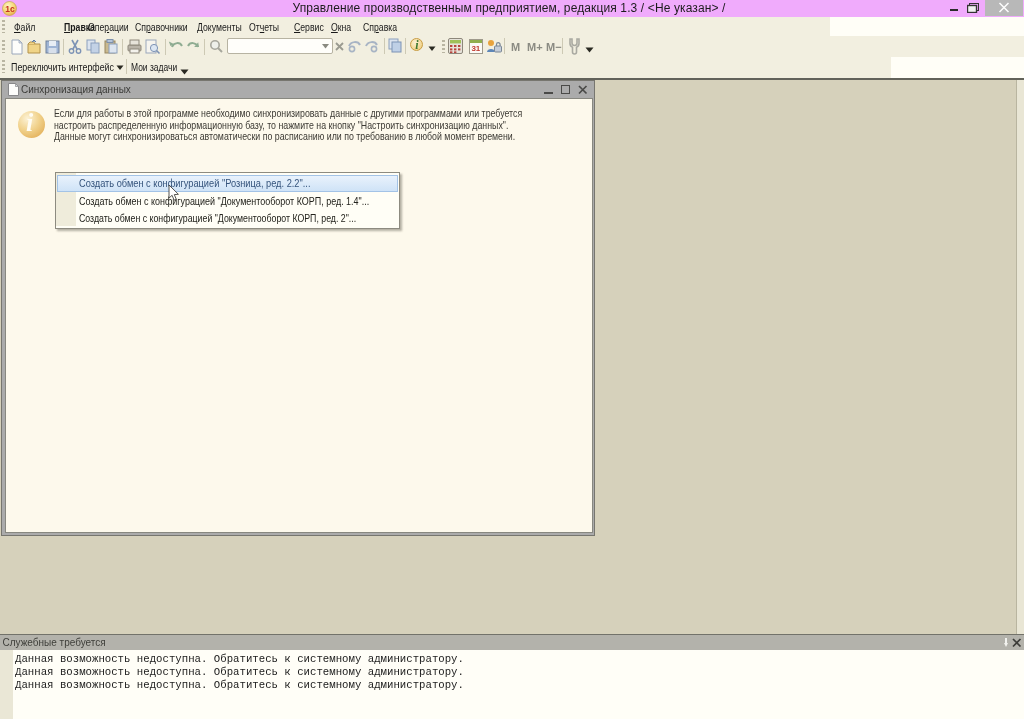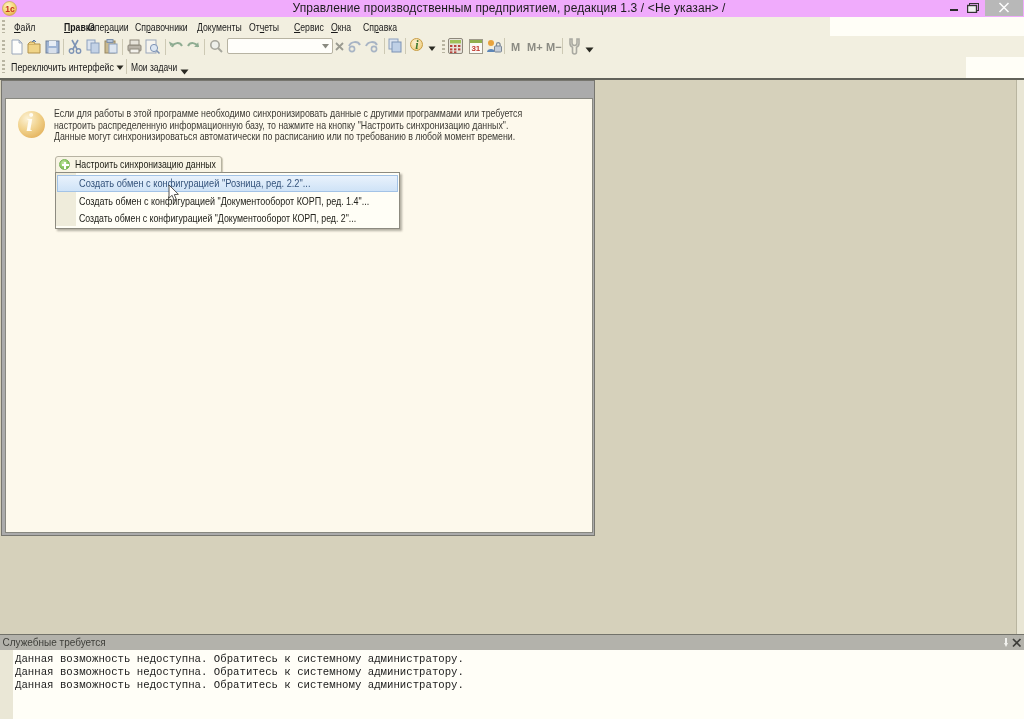--- a/index.html
+++ b/index.html
@@ -10,21 +10,21 @@
   #titlebar{left:0;top:0;width:1024px;height:17px;background:#f0abfc;}
   #apptitle{left:-3px;top:0;width:1024px;height:17px;line-height:17px;text-align:center;
             font-size:12px;letter-spacing:.12px;color:#1c1c1c;}
   
   #menubar{left:0;top:17px;width:830px;height:19px;background:#f2efe0;}
   .menuitem{position:absolute;top:0;height:19px;line-height:20px;font-size:11px;color:#1a1a1a;}
   .menuitem u{text-decoration:underline;}
   .sx{display:inline-block;transform-origin:0 50%;}
   
   #toolbar1{left:0;top:36px;width:1024px;height:21px;background:#f2efe0;}
-  #toolbar2{left:0;top:57px;width:966px;height:21px;background:#f2efe0;}
+  #toolbar2{left:0;top:57px;width:864px;height:21px;background:#f2efe0;padding-left:27px;}
   .tsep{position:absolute;width:1px;background:#cdc9b4;}
   .dots{position:absolute;width:3px;}
   .mbtn{position:absolute;font-size:11px;font-weight:bold;color:#8b8b83;}
   
   #workspace{left:0;top:78px;width:1024px;height:557px;background:#d6d1bb;border-top:2px solid #62625a;box-sizing:border-box;}
   #wsright{left:1016px;top:80px;width:8px;height:555px;background:#e9e6d5;border-left:1px solid #b9b5a0;box-sizing:border-box;}
   
   #dialog{left:1px;top:80px;width:594px;height:456px;background:#ababab;
           border:1px solid #77766f;box-sizing:border-box;}
   #dlgtitle{left:1px;top:0px;width:592px;height:17px;}
@@ -252,31 +252,39 @@
   <div class="abs" style="left:131px;top:0;height:20px;line-height:20px;font-size:11px;color:#1a1a1a;"><span class="sx" style="transform:scaleX(.77)">Мои задачи</span></div>
   <svg class="abs" style="left:180px;top:12px" width="9" height="6">
       <path d="M0.5 0.5 h8 l-4 5 z" fill="#2a2a22"></path>
     </svg>
 </div>
 
 <div class="abs" id="workspace"></div>
 <div class="abs" id="wsright"></div>
 
 <div class="abs" id="dialog">
+  <div class="abs" id="dlgtitle">
+    <svg class="abs" style="left:5px;top:2px" width="11" height="13">
+        <path d="M0.5 0.5 h7 l3 3 v9 h-10 z" fill="#fdfdfb" stroke="#88888a"></path>
+        <path d="M7.5 0.5 l3 3 h-3 z" fill="#d7dde4" stroke="#88888a" stroke-width=".7"></path>
+      </svg>
+    <div class="abs" id="dlgtitletext">Синхронизация данных</div>
+    <div class="abs" style="left:541px;top:11px;width:9px;height:2px;background:#4a4a48;"></div>
+    <div class="abs" style="left:558px;top:4px;width:9px;height:9px;border:1.6px solid #4a4a48;box-sizing:border-box;"></div>
+    <svg class="abs" style="left:575px;top:4px" width="10" height="10">
+        <path d="M1 1 L8.5 8.5 M8.5 1 L1 8.5" stroke="#4a4a48" stroke-width="1.7"></path>
+      </svg>
+  </div>
   <div class="abs" id="dlgbody">
     <div class="abs" id="infocirc">
         <span>i</span>
       </div>
     <div class="dtext" style="top:8.4px;">Если для работы в этой программе необходимо синхронизировать данные с другими программами или требуется</div>
     <div class="dtext" style="top:19.7px;">настроить распределенную информационную базу, то нажмите на кнопку "Настроить синхронизацию данных".</div>
     <div class="dtext" style="top:31px;">Данные могут синхронизироваться автоматически по расписанию или по требованию в любой момент времени.</div>
-    <div class="abs" id="setupbtn">
-        <div id="plus"></div>
-        <div class="lbl"><span class="sx" style="transform:scaleX(.794)">Настроить синхронизацию данных</span></div>
-      </div>
     <div class="abs" id="menu">
       <div class="abs" id="menugutter"></div>
       <div class="abs" id="hl"></div>
       <div class="mitem" style="top:0.5px;color:#35547c;transform:scaleX(.84);">Создать обмен с конфигурацией "Розница, ред. 2.2"...</div>
       <div class="mitem" style="top:19px;transform:scaleX(.814);">Создать обмен с конфигурацией "Документооборот КОРП, ред. 1.4"...</div>
       <div class="mitem" style="top:35.5px;transform:scaleX(.798);">Создать обмен с конфигурацией "Документооборот КОРП, ред. 2"...</div>
     </div>
     <svg class="abs" style="left:162px;top:85px" width="12" height="19" viewBox="0 0 12 19">
       <path d="M1 1 L1 14 L4.1 11.3 L6.1 16.2 L8.3 15.3 L6.3 10.6 L10.4 10.3 Z" fill="#fff" stroke="#44433e" stroke-width=".9"></path>
     </svg>

